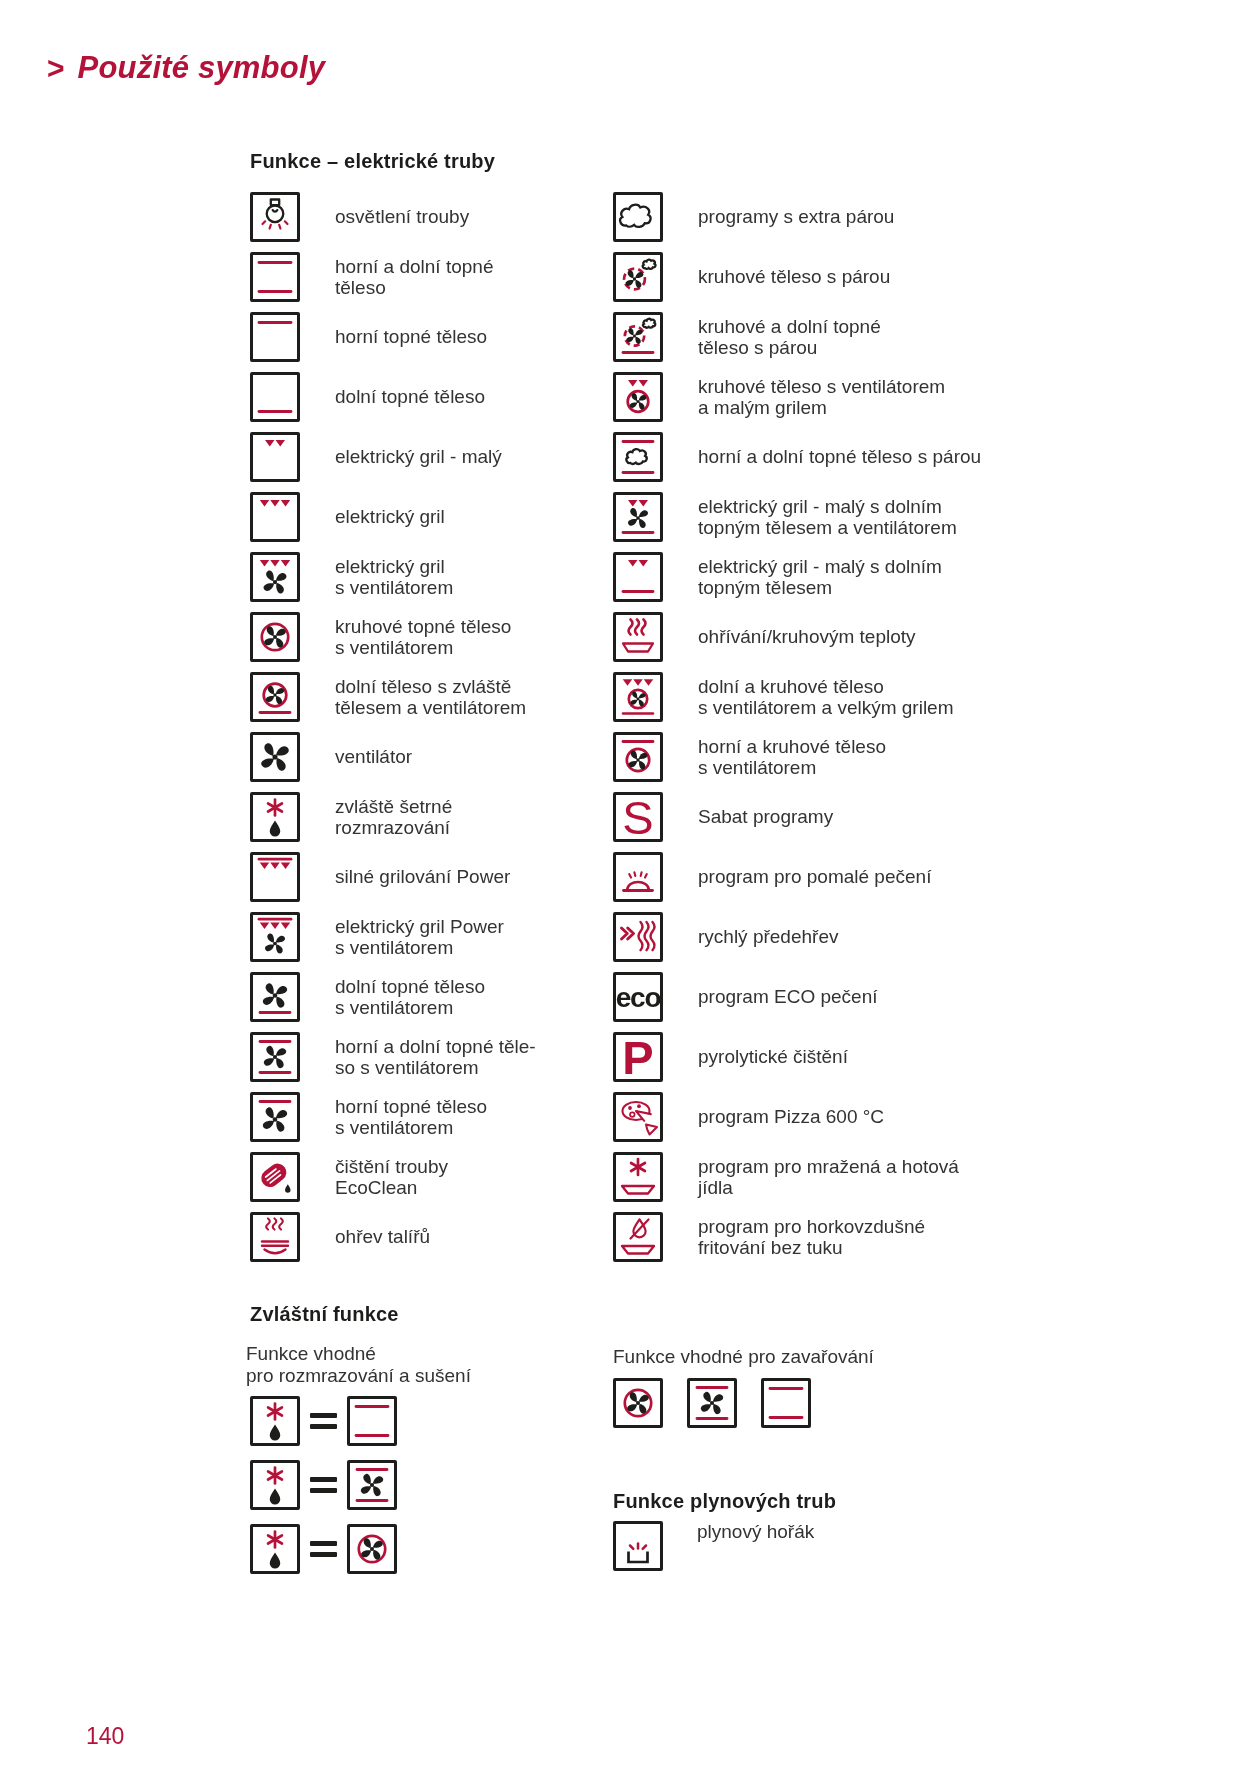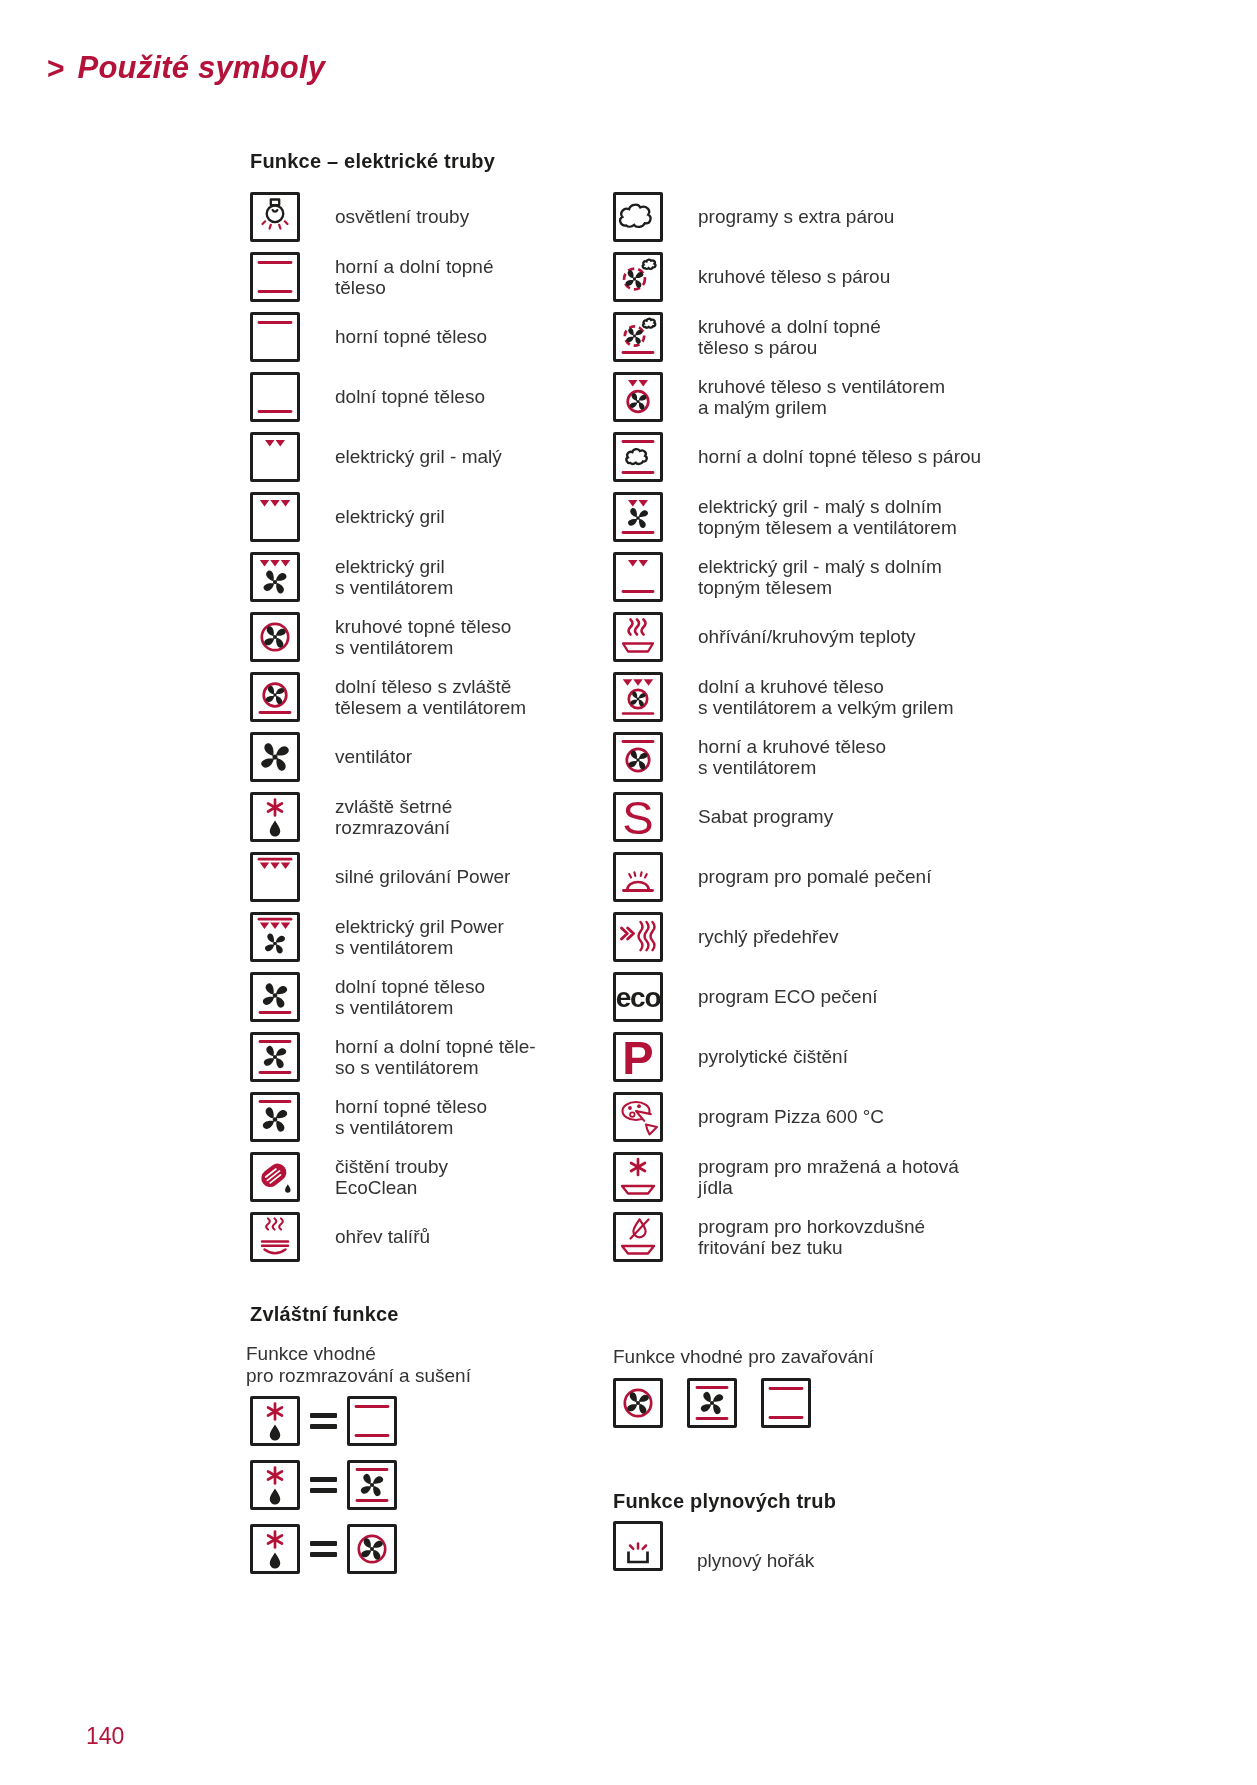--- a/index.html
+++ b/index.html
@@ -24,21 +24,21 @@
   .symbox svg { display:block; width:44px; height:44px; }
   .slabel { margin-left:35px; font-size:19px; line-height:21.5px; white-space:pre-line; color:var(--text); }
   .cap { position:absolute; font-size:19px; line-height:21.5px; white-space:pre-line; color:var(--text); }
   .cap-defrost { left:246px; top:1343px; }
   .cap-preserve { left:613px; top:1346px; }
   .equations { position:absolute; left:250px; top:1396px; }
   .eqrow { display:flex; align-items:center; height:50px; margin-bottom:14px; }
   .eqsign { width:27px; margin:0 10px; display:flex; flex-direction:column; gap:6px; }
   .eqsign span { display:block; height:5px; background:var(--ink); border-radius:1px; }
   .preserve-row { position:absolute; left:613px; top:1378px; display:flex; gap:24px; }
-  .gas-row { position:absolute; left:613px; top:1521px; display:flex; align-items:flex-end; }
+  .gas-row { position:absolute; left:613px; top:1521px; display:flex; align-items:flex-start; }
   .gas-row .slabel { margin-left:34px; }
   .pageno { position:absolute; left:55px; top:1723px; font-size:23px; color:var(--accent);margin-left:31px; }
 </style>
 </head>
 <body>
 
 <div class="page" id="page" style="--accent: #b51239; --ink: #1d1d1b; --text: #333333;">
   <header class="title-row">
     <span class="chev">&gt;</span>
     <h1 class="title">Použité symboly</h1>

